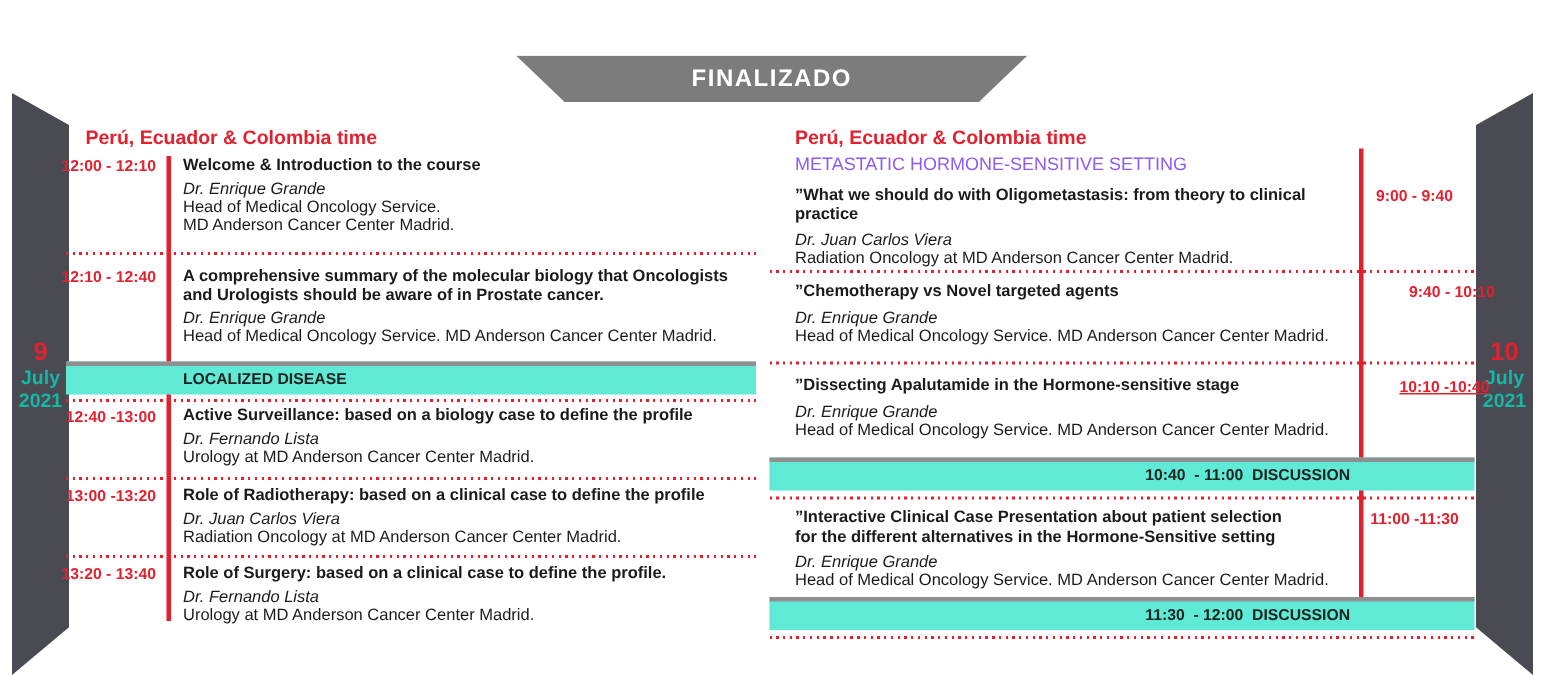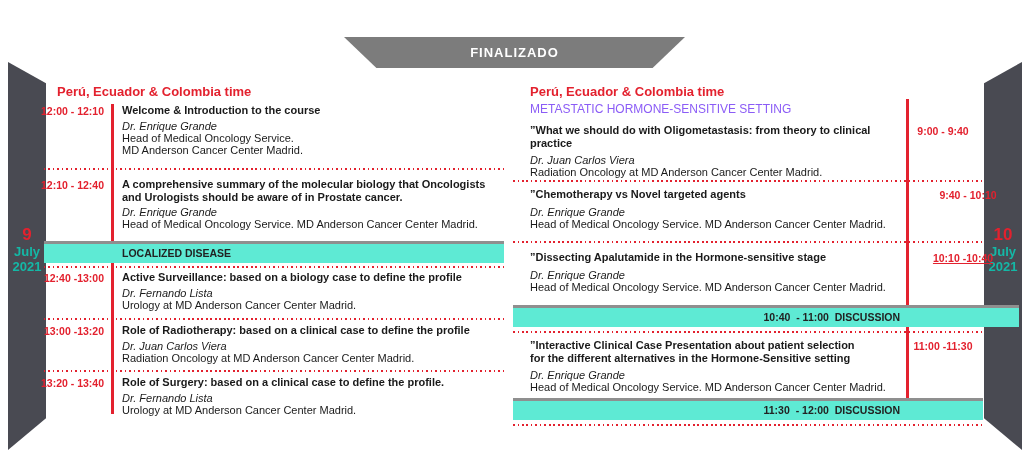--- a/index.html
+++ b/index.html
@@ -2,21 +2,21 @@
 <html><head>
 <meta charset="utf-8">
 <style>
   html,body{margin:0;padding:0;background:#fff;}
   .page{position:relative;width:1030px;height:450px;background:#ffffff;overflow:hidden;
         font-family:"Liberation Sans","DejaVu Sans",sans-serif;color:#1a1a1a;}
   
   .banner{position:absolute;left:344px;top:37px;width:341px;height:31px;background:#7c7c7c;
           clip-path:polygon(0 0,100% 0,90.5% 100%,9.5% 100%);
           display:flex;align-items:center;justify-content:center;}
-  .banner span{color:#ffffff;font-weight:bold;font-size:13px;letter-spacing:1px;}
+  .banner span{color:#ffffff;font-weight:bold;font-size:16px;letter-spacing:1px;}
   
   .edge{position:absolute;top:62px;width:38px;height:388px;background:#494a52;}
   .edge.left{left:8px;clip-path:polygon(0 0,100% 5.5%,100% 91.8%,0 100%);}
   .edge.right{left:984px;clip-path:polygon(0 5.5%,100% 0,100% 100%,0 91.8%);}
   .date{position:absolute;top:163px;left:0;width:100%;text-align:center;line-height:15px;}
   .date .day{color:#e3212e;font-size:17px;font-weight:bold;line-height:19px;}
   .date .month,.date .year{color:#14b8a6;font-size:13px;font-weight:bold;}
   
   .tz-header{position:absolute;color:#e3212e;font-size:13px;font-weight:bold;}
   .sec-header{position:absolute;color:#8b5cf6;font-size:12px;font-weight:normal;}
@@ -134,21 +134,21 @@
     <div class="role">Head of Medical Oncology Service. MD Anderson Cancer Center Madrid.</div>
   </div>
   <div class="dotted" style="left:513px;top:241px;width:470px;"></div>
 
   <div class="item r-item" style="left:530px;top:251px;width:374px;">
     <div class="title">”Dissecting Apalutamide in the Hormone-sensitive stage</div>
     <div class="speaker">Dr. Enrique Grande</div>
     <div class="role">Head of Medical Oncology Service. MD Anderson Cancer Center Madrid.</div>
   </div>
 
-  <div class="band" style="left:513px;top:305px;width:390px;padding-right:116px;text-align:right;">10:40  - 11:00  DISCUSSION </div>
+  <div class="band" style="left:513px;top:305px;width:390px;padding-right:80px;text-align:right;">10:40  - 11:00  DISCUSSION </div>
   <div class="dotted" style="left:513px;top:331px;width:470px;"></div>
 
   <div class="item r-item" style="left:530px;top:339px;width:374px;">
     <div class="title">”Interactive Clinical Case Presentation about patient selection
 for the different alternatives in the Hormone-Sensitive setting</div>
     <div class="speaker">Dr. Enrique Grande</div>
     <div class="role">Head of Medical Oncology Service. MD Anderson Cancer Center Madrid.</div>
   </div>
 
   <div class="band" style="left:513px;top:398px;width:390px;padding-right:80px;text-align:right;">11:30  - 12:00  DISCUSSION </div>

